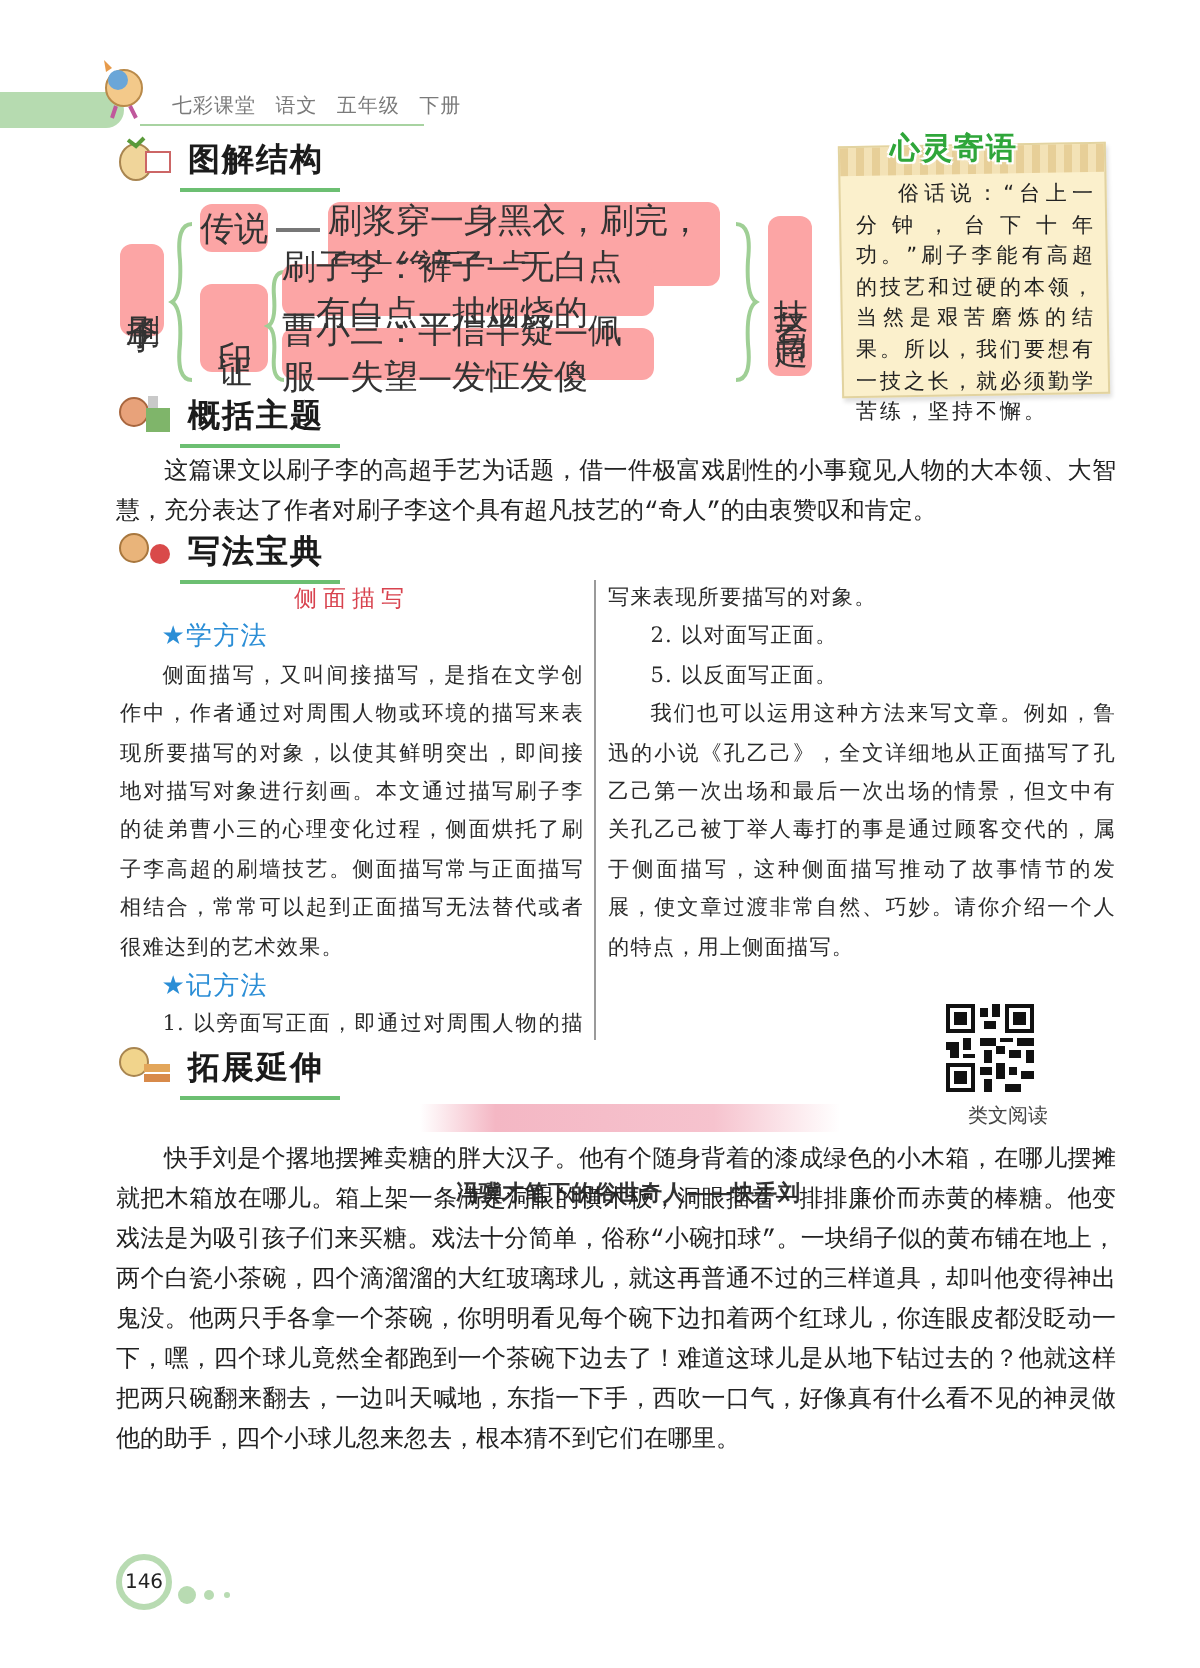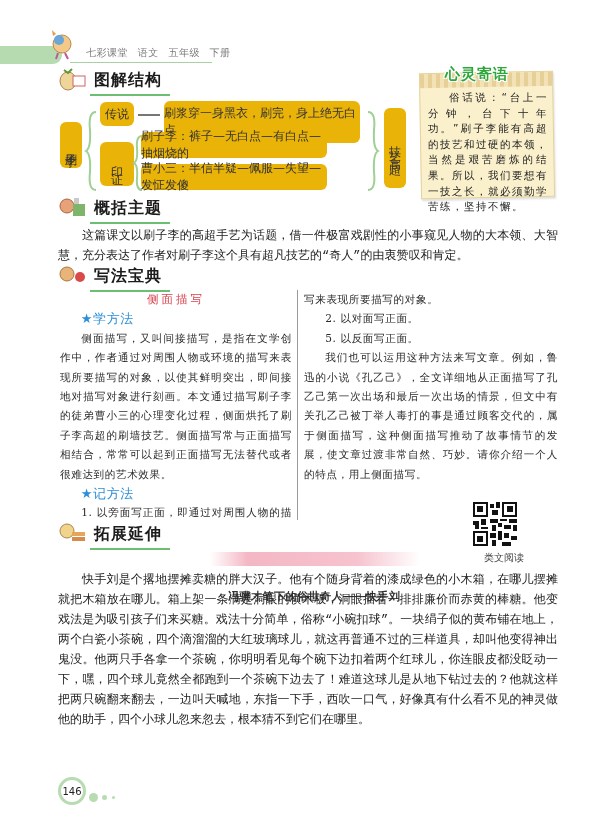--- a/index.html
+++ b/index.html
@@ -12,21 +12,21 @@
   .hdr-mascot { position: absolute; left: 48px; top: 28px; width: 26px; height: 32px; }
   .hdr-text { position: absolute; left: 86px; top: 46px; font-family: "DejaVu Sans", sans-serif; font-size: 10px; color: #7a7a7a; letter-spacing: 0.5px; word-spacing: 6px; }
 
   
   .sec { position: absolute; left: 58px; height: 26px; }
   .sec .mascot { position: absolute; left: 0; top: -4px; width: 28px; height: 26px; }
   .sec .title { position: absolute; left: 36px; top: 0; font-family: "DejaVu Serif", serif; font-weight: bold; font-size: 16px; color: #1b1b1b; letter-spacing: 1px; white-space: nowrap; }
   .sec .uline { position: absolute; left: 32px; top: 24px; width: 80px; height: 2px; background: #6cbf72; }
 
   
-  .box { position: absolute; background: #eab308; border-radius: 6px; font-family: "DejaVu Sans", sans-serif; font-size: 12px; color: #333; display: flex; align-items: center; justify-content: center; }
+  .box { position: absolute; background: #fca5a5; border-radius: 6px; font-family: "DejaVu Sans", sans-serif; font-size: 17px; color: #333; display: flex; align-items: center; justify-content: center; }
   .vbox { flex-direction: column; line-height: 16px; }
   .brace { position: absolute; }
   .dash { position: absolute; height: 2px; background: #777; }
 
   
   .note { position: absolute; left: 420px; top: 72px; width: 134px; height: 126px; background: #fbf0cc; border: 1px solid #e2d3a0; transform: rotate(-1deg); box-shadow: 1px 2px 2px rgba(0,0,0,0.12); }
   .note-top { position: absolute; left: 0; top: 0; width: 100%; height: 14px; background: repeating-linear-gradient(90deg, #e7cf98 0 4px, #f3e2b6 4px 8px); }
   .note-title { position: absolute; left: 445px; top: 65px; font-family: "DejaVu Sans", sans-serif; font-weight: bold; font-size: 15px; color: #2fa63a; letter-spacing: 1px; text-shadow: -1px -1px 0 #fff, 1px -1px 0 #fff, -1px 1px 0 #fff, 1px 1px 0 #fff, 0 0 2px #fff; }
   .note-body { position: absolute; left: 428px; top: 90px; width: 120px; font-family: "DejaVu Sans", sans-serif; font-size: 10.5px; line-height: 15.6px; color: #222; text-indent: 2em; letter-spacing: 1.5px; text-align: justify; }
 

